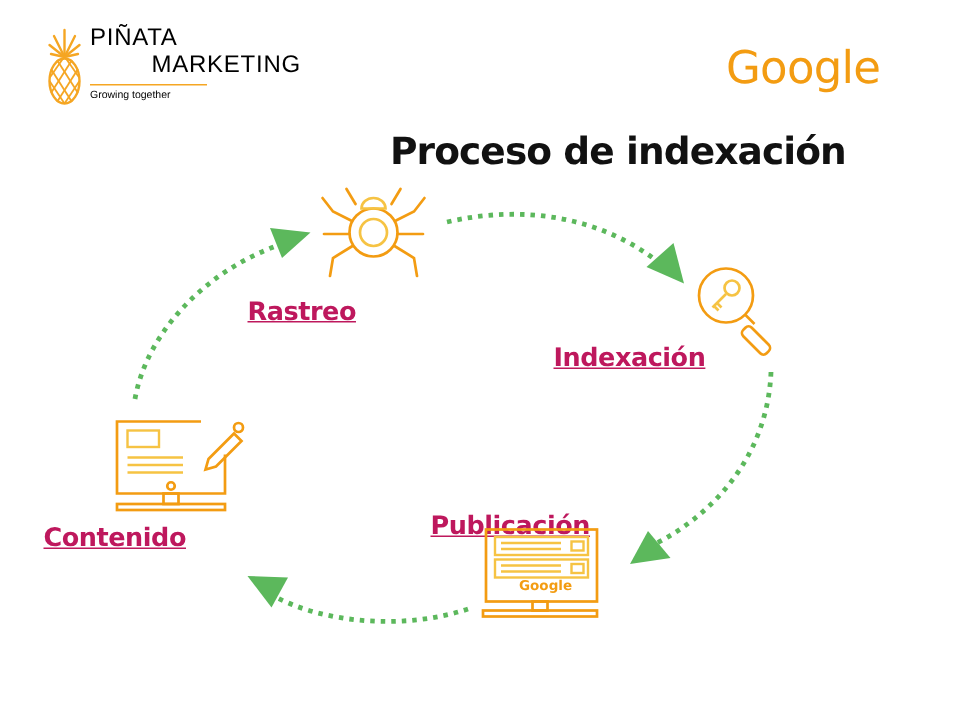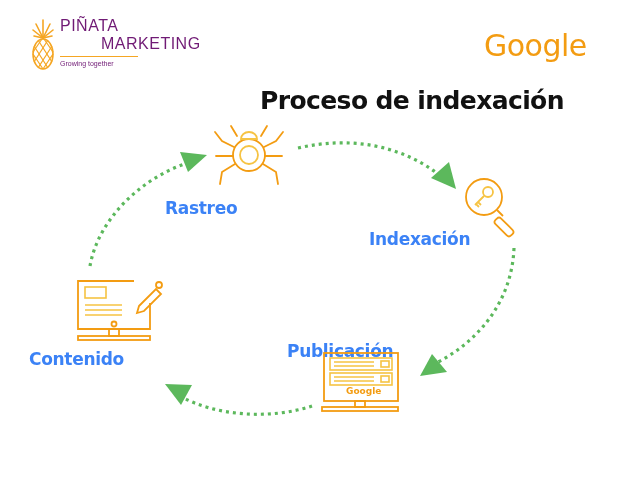--- a/index.html
+++ b/index.html
@@ -1,21 +1,21 @@
 <!DOCTYPE html>
 <html><head>
   <meta charset="utf-8">
   <style>
     html, body { margin: 0; padding: 0; background: #ffffff; }
     body { width: 639px; height: 483px; position: relative; overflow: hidden; font-family: "DejaVu Sans", sans-serif; }
     .abs { position: absolute; }
-    .logo-text { color: #701a75; font-family: "Liberation Sans", sans-serif; letter-spacing: 0.5px; line-height: 1; }
+    .logo-text { color: #000000; font-family: "Liberation Sans", sans-serif; letter-spacing: 0.5px; line-height: 1; }
     .google-logo { color: #f39c12; font-family: "DejaVu Sans", sans-serif; font-size: 30px; font-weight: 500; letter-spacing: -0.5px; }
     .title { font-family: "DejaVu Sans", sans-serif; font-weight: bold; font-size: 25px; color: #111111; letter-spacing: -0.6px; white-space: nowrap; text-align: center; }
-    .step-label { font-family: "DejaVu Sans", sans-serif; font-weight: bold; font-size: 17px; color: #3b82f6; white-space: nowrap; letter-spacing: -0.3px; }
+    .step-label { font-family: "DejaVu Sans", sans-serif; font-weight: bold; font-size: 17px; color: #be185d; white-space: nowrap; letter-spacing: -0.3px; text-decoration: underline; }
     svg { position: absolute; left: 0; top: 0; overflow: visible; }
   </style>
 </head>
 <body>
 
 <div class="abs" style="left:30px; top:16px; width:120px; height:58px;">
   <svg width="26" height="56" viewBox="0 0 26 56" style="left:0; top:0;">
     <g fill="none" stroke="#f5a623" stroke-width="1.6" stroke-linecap="round">
       <path d="M13 22 L13 4"></path>
       <path d="M13 22 L6 8"></path>

